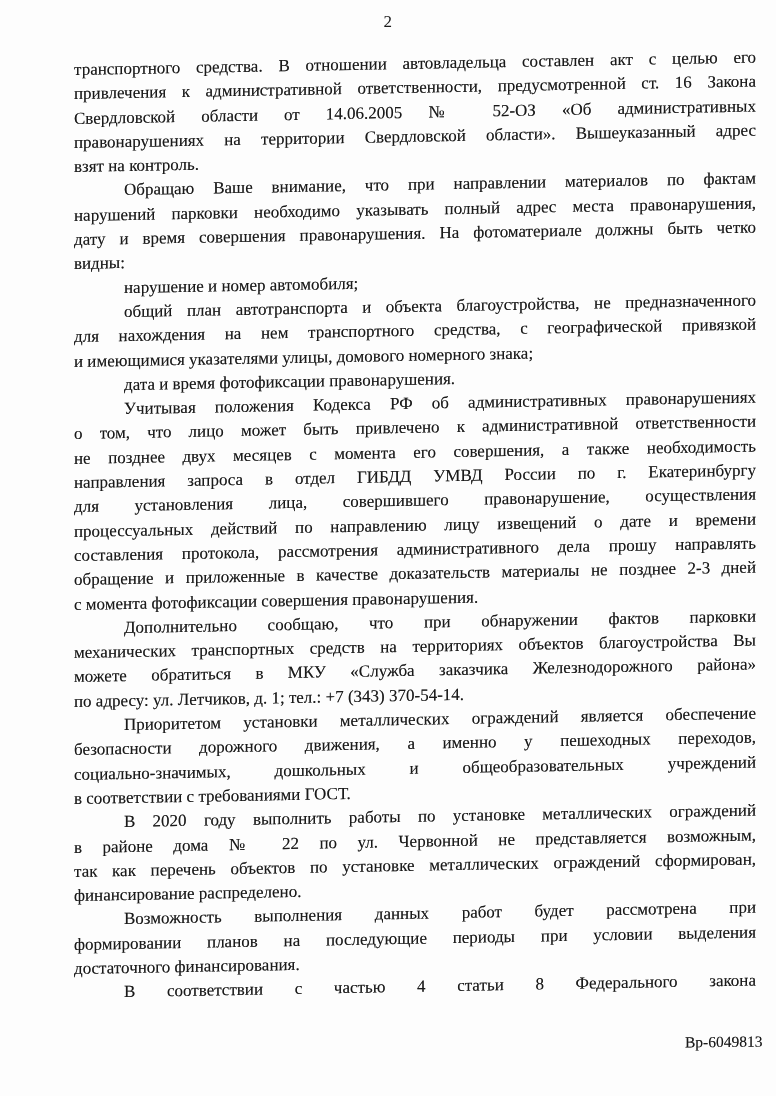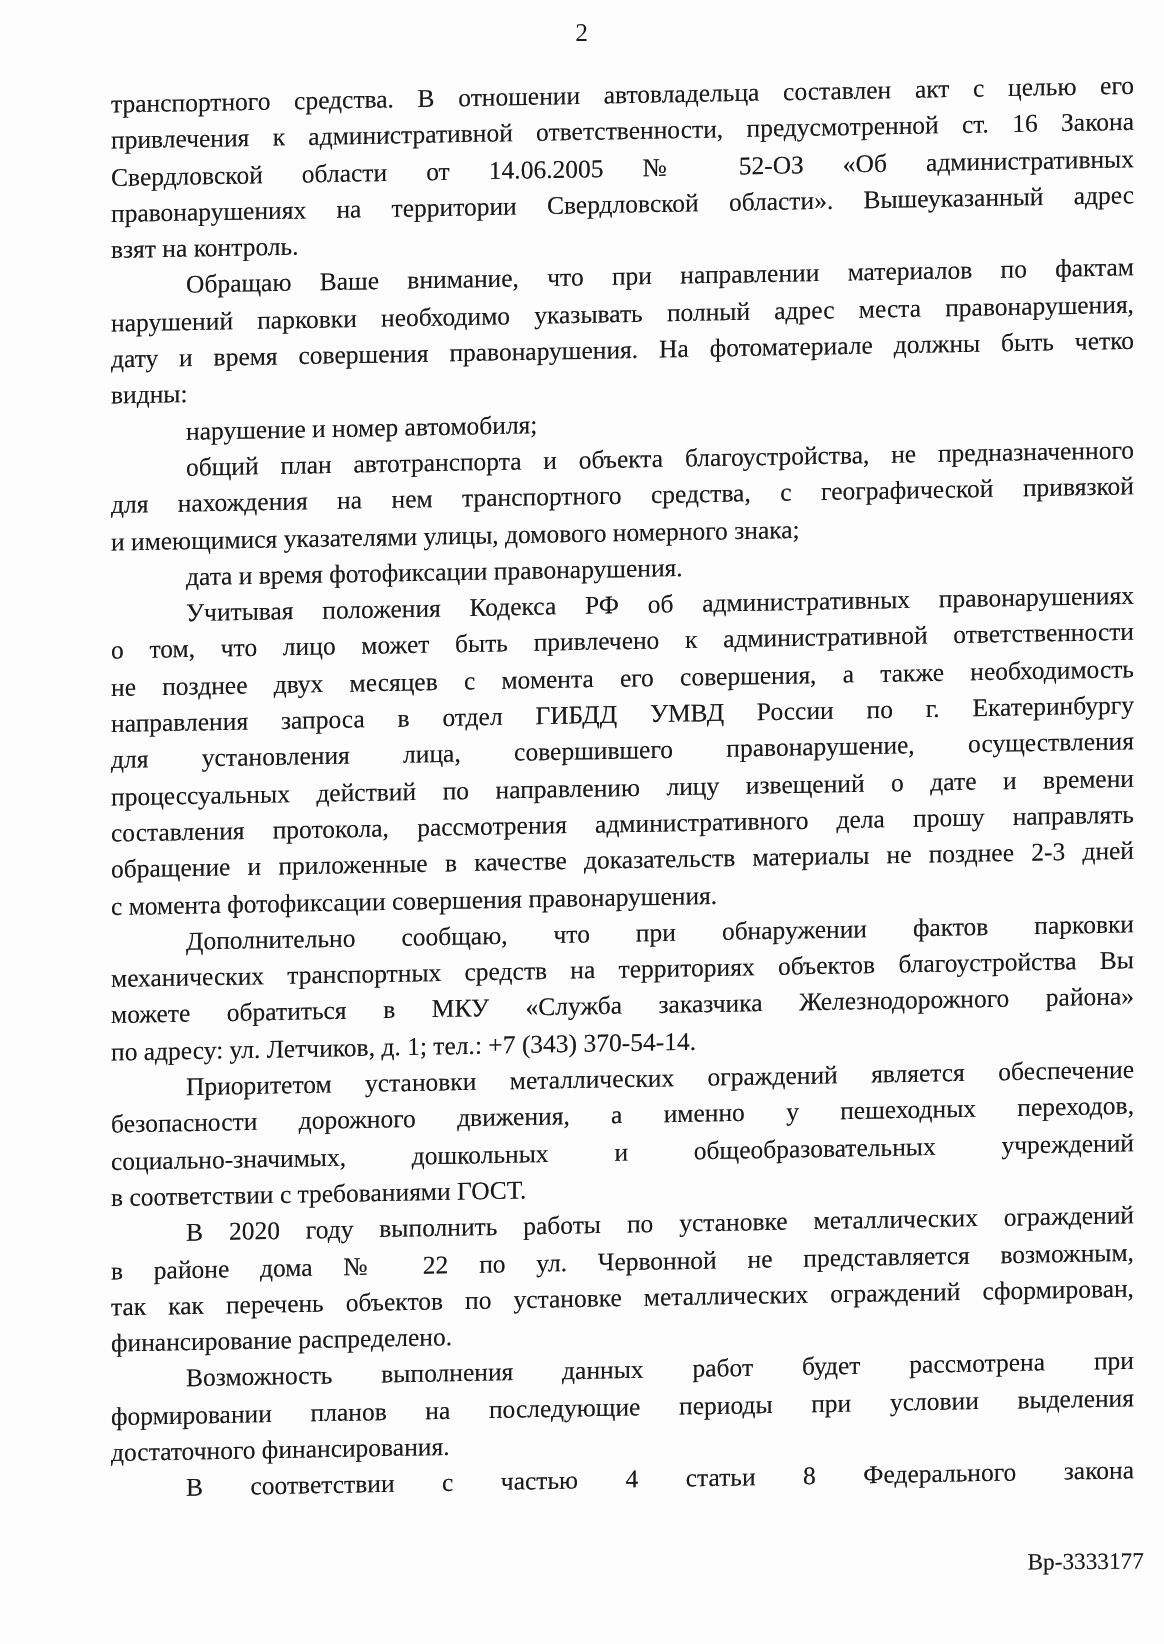--- a/index.html
+++ b/index.html
@@ -127,14 +127,14 @@
       <div class="para indent">
         <div class="line first">Возможность выполнения данных работ будет рассмотрена при</div>
         <div class="line">формировании планов на последующие периоды при условии выделения</div>
         <div class="line endline">достаточного финансирования.</div>
       </div>
       <div class="para indent">
         <div class="line first">В соответствии с частью 4 статьи 8 Федерального закона</div>
       </div>
     </div>
 
-  <div class="doc-id">Вр-3333177</div>
+  <div class="doc-id">Вр-6049813</div>
 </div>
 
 </body></html>

